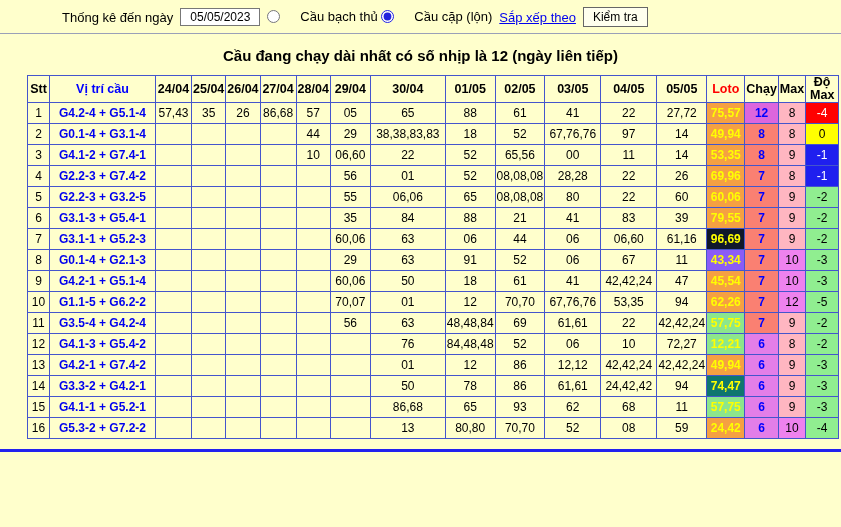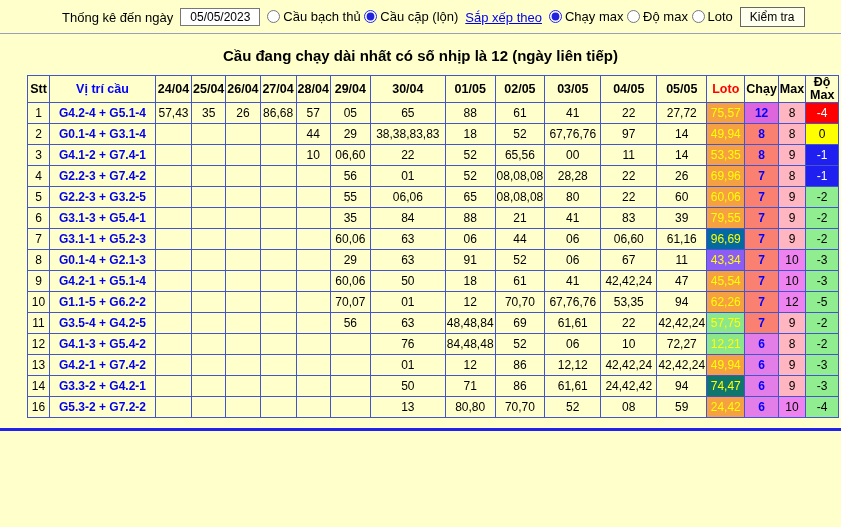--- a/index.html
+++ b/index.html
@@ -16,69 +16,59 @@
     padding: 7px 8px 6px 62px;
     border-bottom: 1px solid #9aa0b8;
     white-space: nowrap;
   }
   .topbar input[type="text"] {
     width: 80px; height: 18px;
     border: 1px solid #777; background: #fff;
     text-align: center; font-size: 12px;
     font-family: "Liberation Sans", "DejaVu Sans", sans-serif;
   }
-  label.radio { display: inline-flex; align-items: center; gap: 3px; cursor: pointer; }
+  label.radio { display: inline-flex; align-items: center; gap: 20px; cursor: pointer; }
   input[type="radio"] { accent-color: #2222dd; margin: 0; width: 13px; height: 13px; }
   a.sort { color: #0000EE; text-decoration: underline; cursor: pointer; }
   button.check {
     font-size: 12px; border: 1px solid #666; background: #ffffee;
     padding: 1px 9px; height: 20px; cursor: pointer;
     font-family: "Liberation Sans", "DejaVu Sans", sans-serif;
   }
   .title { text-align: center; font-weight: bold; font-size: 15px; margin: 13px 0 11px; }
   table { border-collapse: collapse; margin-left: 27px; table-layout: fixed; }
   th, td {
     border: 1px solid #4455CC;
     text-align: center; padding: 0 1px;
     height: 21px; white-space: nowrap; overflow: hidden;
   }
   th { font-weight: bold; font-size: 12.5px; background: #FFFFCC; }
   td { font-size: 12px; }
   th.h-pos { color: #0000FF; }
   th.h-loto { color: #FF0000; }
   th.h-domax { white-space: normal; line-height: 1.05; }
   td.pos { color: #0000EE; font-weight: bold; }
-  td.loto { font-weight: normal; }
+  td.loto { font-weight: bold; }
   td.chay { font-weight: bold; }
   .bottom-rule { height: 3px; background: #2222EE; margin-top: 10px; width: 100%; }
 </style>
 </head>
 <body>
 
 <div class="topbar">
   <span>Thống kê đến ngày</span>
   <input type="text" value="05/05/2023" style="">
   <span id="type-radios"><label class="radio">
         <input type="radio" name="cau-type" style="">
         <span>Cầu bạch thủ</span>
       </label> <label class="radio">
         <input type="radio" name="cau-type" checked="" style="">
         <span>Cầu cặp (lộn)</span>
       </label> </span>
   <a class="sort">Sắp xếp theo</a>
-  <span id="sort-radios"><label class="radio">
-        <input type="radio" name="sort-by" checked="" style="">
-        <span>Chạy max</span>
-      </label> <label class="radio">
-        <input type="radio" name="sort-by" style="">
-        <span>Độ max</span>
-      </label> <label class="radio">
-        <input type="radio" name="sort-by" style="">
-        <span>Loto</span>
-      </label> </span>
   <button class="check">Kiểm tra</button>
 </div>
 
 <div class="title">Cầu đang chạy dài nhất có số nhịp là 12 (ngày liên tiếp)</div>
 
 <table>
   <colgroup id="cols">
       <col style="width: 22px;">
       <col style="width: 106px;">
       <col style="width: 36px;">
@@ -249,21 +239,21 @@
         <td class="date"></td>
         <td class="date"></td>
         <td class="date"></td>
         <td class="date">60,06</td>
         <td class="date">63</td>
         <td class="date">06</td>
         <td class="date">44</td>
         <td class="date">06</td>
         <td class="date">06,60</td>
         <td class="date">61,16</td>
-        <td class="loto" style="background: #0369a1; color: rgb(255, 255, 0);">96,69</td>
+        <td class="loto" style="background: #0f172a; color: rgb(255, 255, 0);">96,69</td>
         <td class="chay" style="background: rgb(250, 128, 114); color: rgb(0, 0, 255);">7</td>
         <td class="max" style="background: rgb(255, 182, 193);">9</td>
         <td class="domax" style="background: rgb(144, 238, 144); color: rgb(0, 0, 0);">-2</td>
       </tr>
       <tr>
         <td class="stt">8</td>
         <td class="pos">G0.1-4 + G2.1-3</td>
         <td class="date"></td>
         <td class="date"></td>
         <td class="date"></td>
@@ -316,21 +306,21 @@
         <td class="date">67,76,76</td>
         <td class="date">53,35</td>
         <td class="date">94</td>
         <td class="loto" style="background: rgb(245, 160, 66); color: rgb(255, 255, 0);">62,26</td>
         <td class="chay" style="background: rgb(250, 128, 114); color: rgb(0, 0, 255);">7</td>
         <td class="max" style="background: rgb(238, 130, 238);">12</td>
         <td class="domax" style="background: rgb(144, 238, 144); color: rgb(0, 0, 0);">-5</td>
       </tr>
       <tr>
         <td class="stt">11</td>
-        <td class="pos">G3.5-4 + G4.2-5</td>
+        <td class="pos">G3.5-4 + G4.2-4</td>
         <td class="date"></td>
         <td class="date"></td>
         <td class="date"></td>
         <td class="date"></td>
         <td class="date"></td>
         <td class="date">56</td>
         <td class="date">63</td>
         <td class="date">48,48,84</td>
         <td class="date">69</td>
         <td class="date">61,61</td>
@@ -384,31 +374,51 @@
       <tr>
         <td class="stt">14</td>
         <td class="pos">G3.3-2 + G4.2-1</td>
         <td class="date"></td>
         <td class="date"></td>
         <td class="date"></td>
         <td class="date"></td>
         <td class="date"></td>
         <td class="date"></td>
         <td class="date">50</td>
-        <td class="date">71</td>
+        <td class="date">78</td>
         <td class="date">86</td>
         <td class="date">61,61</td>
         <td class="date">24,42,42</td>
         <td class="date">94</td>
         <td class="loto" style="background: #0f766e; color: rgb(255, 255, 0);">74,47</td>
         <td class="chay" style="background: rgb(227, 126, 232); color: rgb(0, 0, 255);">6</td>
         <td class="max" style="background: rgb(255, 182, 193);">9</td>
         <td class="domax" style="background: rgb(144, 238, 144); color: rgb(0, 0, 0);">-3</td>
       </tr>
       <tr>
+        <td class="stt">15</td>
+        <td class="pos">G4.1-1 + G5.2-1</td>
+        <td class="date"></td>
+        <td class="date"></td>
+        <td class="date"></td>
+        <td class="date"></td>
+        <td class="date"></td>
+        <td class="date"></td>
+        <td class="date">86,68</td>
+        <td class="date">65</td>
+        <td class="date">93</td>
+        <td class="date">62</td>
+        <td class="date">68</td>
+        <td class="date">11</td>
+        <td class="loto" style="background: rgb(140, 230, 140); color: rgb(255, 255, 0);">57,75</td>
+        <td class="chay" style="background: rgb(227, 126, 232); color: rgb(0, 0, 255);">6</td>
+        <td class="max" style="background: rgb(255, 182, 193);">9</td>
+        <td class="domax" style="background: rgb(144, 238, 144); color: rgb(0, 0, 0);">-3</td>
+      </tr>
+      <tr>
         <td class="stt">16</td>
         <td class="pos">G5.3-2 + G7.2-2</td>
         <td class="date"></td>
         <td class="date"></td>
         <td class="date"></td>
         <td class="date"></td>
         <td class="date"></td>
         <td class="date"></td>
         <td class="date">13</td>
         <td class="date">80,80</td>

